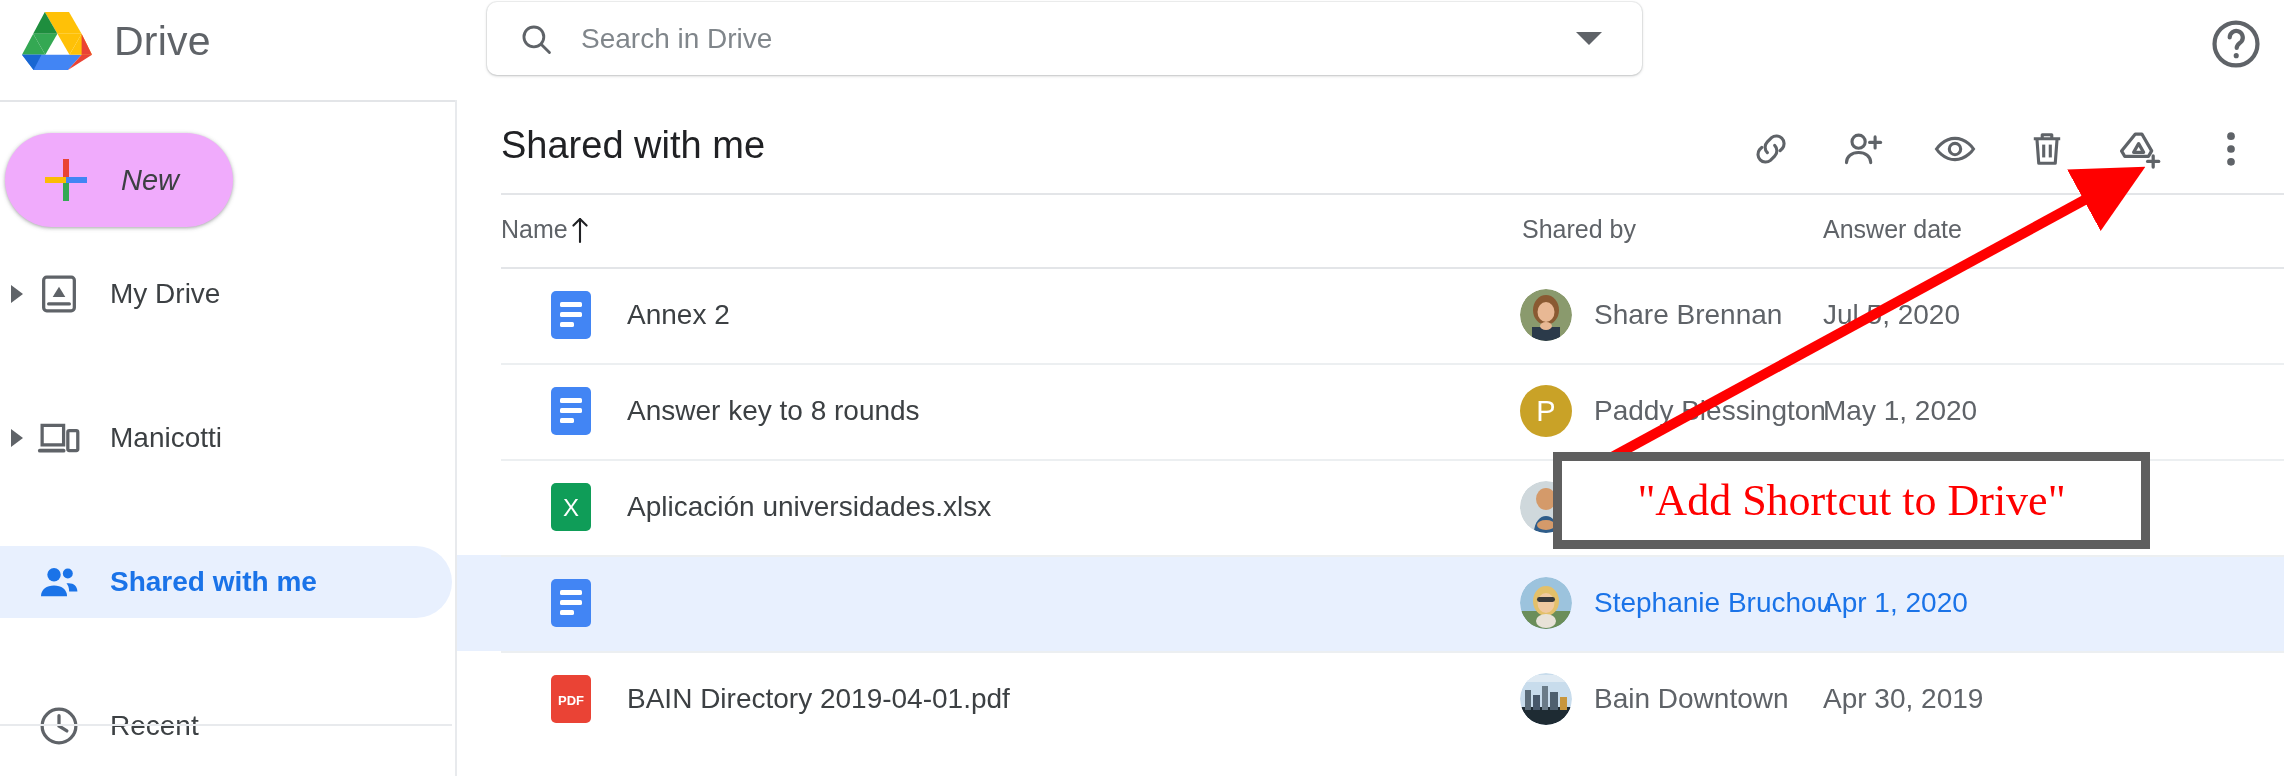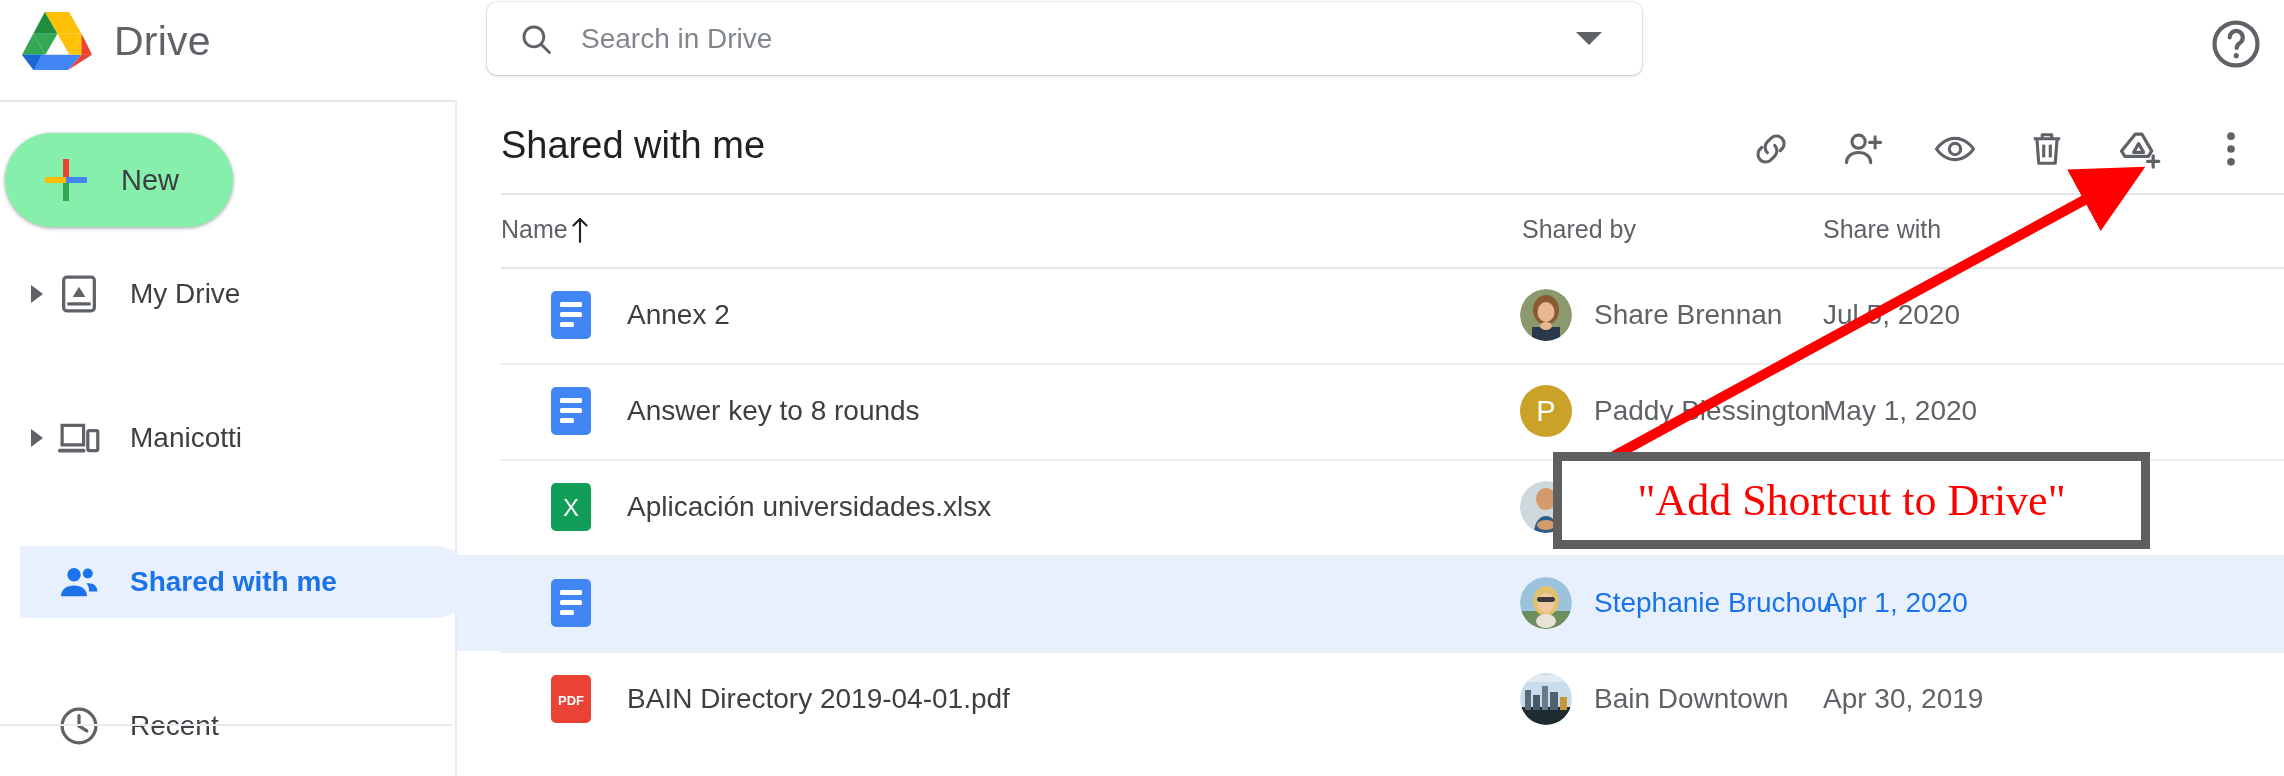--- a/index.html
+++ b/index.html
@@ -39,28 +39,28 @@
   .help-btn { position: absolute; right: 20px; top: 16px; width: 56px; height: 56px; cursor: pointer; }
 
   
   .hline-top { position: absolute; left: 0; top: 100px; width: 2284px; height: 2px; background: #e3e5e8; }
   .vline { position: absolute; left: 455px; top: 100px; width: 2px; height: 676px; background: #e8eaed; }
 
   
   .sidebar { position: absolute; left: 0; top: 100px; width: 455px; height: 676px; }
   .new-btn {
     position: absolute; left: 5px; top: 33px; width: 228px; height: 94px;
-    background: #86efac; border-radius: 47px;
+    background: #f0abfc; border-radius: 47px;
     box-shadow: 0 1px 3px rgba(60,64,67,.30), 0 1px 4px 1px rgba(60,64,67,.15);
-    display: flex; align-items: center; cursor: pointer;
+    display: flex; align-items: center; cursor: pointer; font-style: italic;
   }
   .new-plus { margin-left: 38px; width: 46px; height: 46px; flex: none; }
   .new-label { margin-left: 32px; font-size: 29px; color: #3c4043; }
 
-  .nav { position: absolute; left: 0; top: 158px; width: 455px; padding-left: 20px; }
+  .nav { position: absolute; left: 0; top: 158px; width: 455px; }
   .nav-item {
     position: relative; height: 72px; display: flex; align-items: center;
     cursor: pointer; border-radius: 0 36px 36px 0; width: 452px;
   }
   .nav-item .twisty {
     position: absolute; left: 0px; width: 34px; height: 72px;
     display: flex; align-items: center; justify-content: center;
   }
   .twisty i { width: 0; height: 0; border-top: 9px solid transparent;
     border-bottom: 9px solid transparent; border-left: 12px solid #5f6368; display: block; }
@@ -311,21 +311,21 @@
       <div class="th th-name">
         <span>Name</span>
         <span class="sort-arrow">
           <svg viewBox="0 0 24 28" width="24" height="28" fill="none" stroke="#202124" stroke-width="2.1">
             <line x1="12" y1="26" x2="12" y2="3" stroke-linecap="round"></line>
             <path d="M5.4 9.6L12 3l6.6 6.6" stroke-linecap="round" stroke-linejoin="round"></path>
           </svg>
         </span>
       </div>
       <div class="th th-sharedby">Shared by</div>
-      <div class="th th-sharedate">Share with</div>
+      <div class="th th-sharedate">Answer date</div>
       <div class="hline-thead"></div>
     </div>
 
     <div class="row">
       <span class="file-icon">
         <svg viewBox="0 0 40 48" width="40" height="48">
           <rect x="0" y="0" width="40" height="48" rx="5" fill="#4285f4"></rect>
           <rect x="9" y="11" width="22" height="5" rx="1.6" fill="#fff"></rect>
           <rect x="9" y="21" width="22" height="5" rx="1.6" fill="#fff"></rect>
           <rect x="9" y="31" width="14" height="5" rx="1.6" fill="#fff"></rect>

